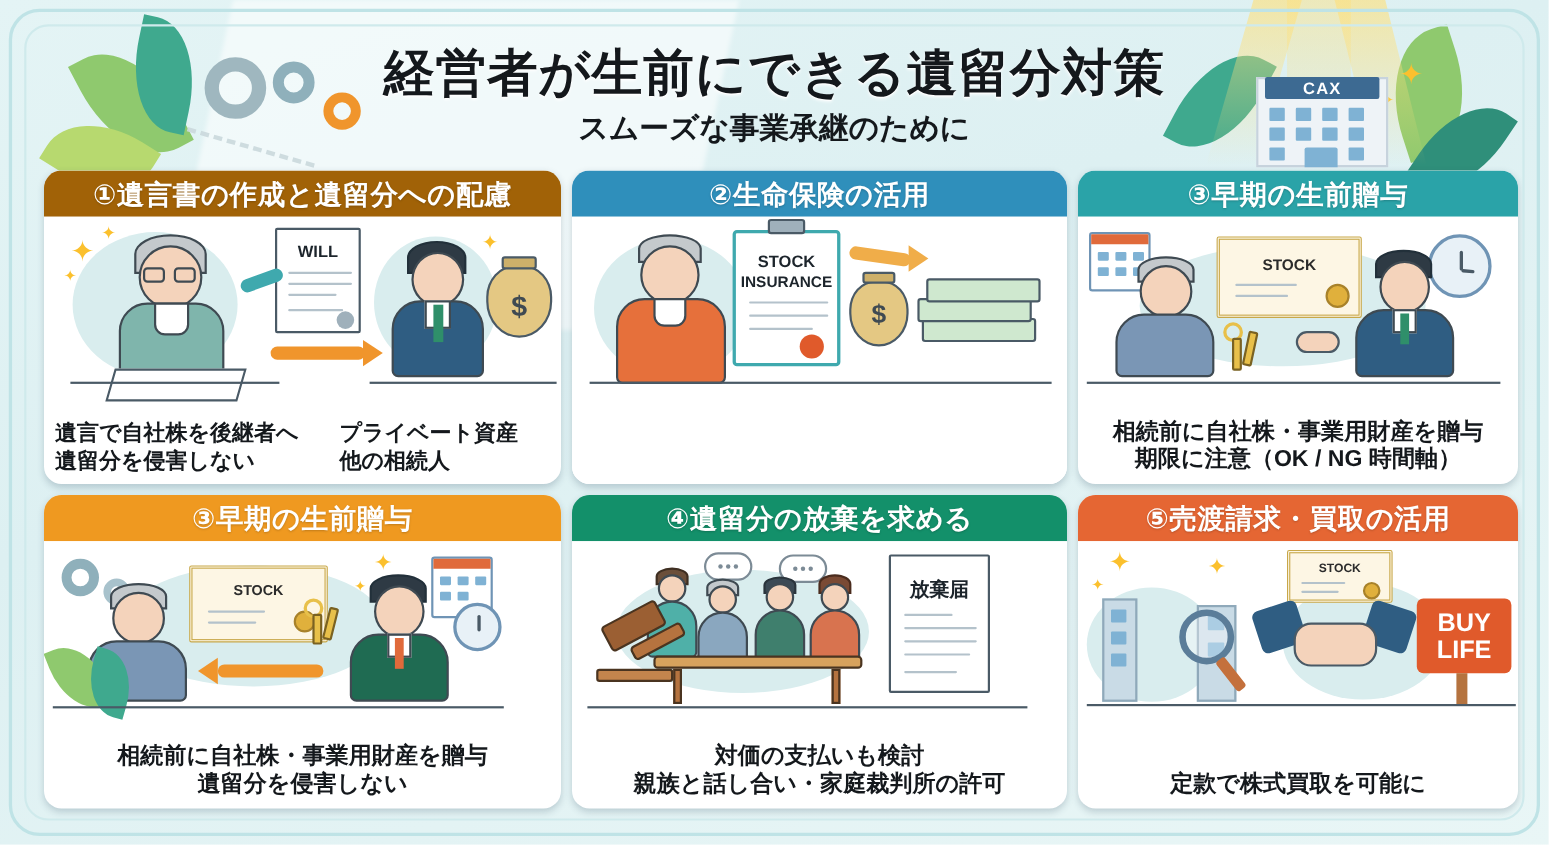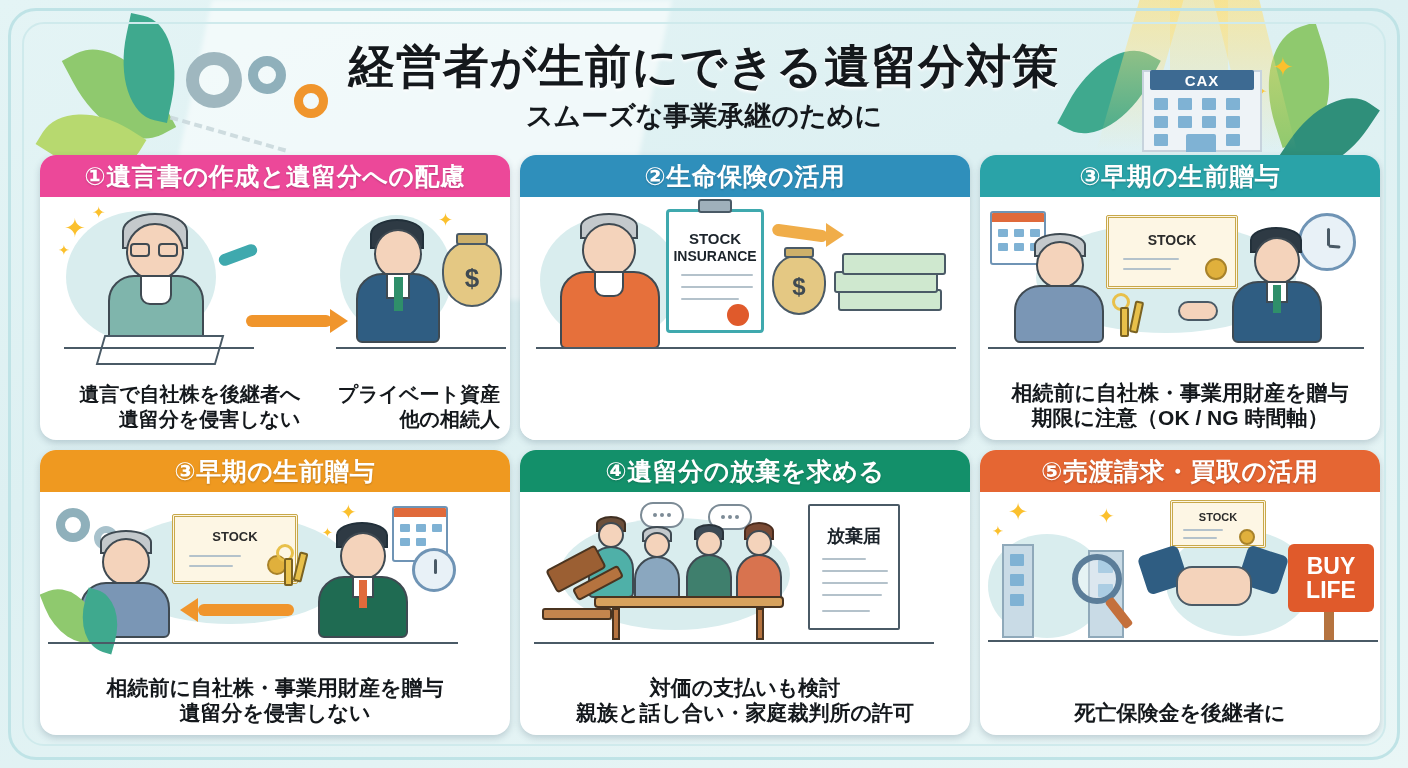--- a/index.html
+++ b/index.html
@@ -79,21 +79,21 @@
     color: #ffffff; font-size: 25px; font-weight: 700; letter-spacing: .5px;
     border-radius: 14px 14px 0 0; flex: 0 0 auto;
     text-shadow: 0 1px 2px rgba(0,0,0,.2);
   }
   .card-art { position: relative; flex: 1 1 auto; overflow: hidden; background:#fff; }
   .card-caption {
     flex: 0 0 auto; padding: 4px 6px 9px; text-align: center;
     font-size: 21px; font-weight: 700; color: #14181c; line-height: 1.22;
   }
   .cap2col { display: flex; gap: 8px; justify-content: space-between; padding: 4px 10px 9px; }
-  .cap2col > div { flex: 1 1 auto; text-align: right; font-size: 20px; font-weight: 700; line-height: 1.22; color:#14181c;}
+  .cap2col > div { flex: 1 1 auto; text-align: left; font-size: 20px; font-weight: 700; line-height: 1.22; color:#14181c;}
   .cap-line { display: block; }
   
   .blob { position: absolute; background: #d9edee; border-radius: 50%; }
   .doc {
     position: absolute; background: #fff; border: 2px solid #4a5a66; border-radius: 2px;
   }
   .doc-title {
     position: absolute; width: 100%; text-align: center; font-weight: 700; color: #1c242b;
   }
   .doc-line { position: absolute; background: #b4c2cb; height: 2px; border-radius: 2px; }
@@ -189,40 +189,48 @@
   <div class="sparkle" style="left:1254px; top:84px; font-size:16px;">✦</div>
 
   <div class="header">
     <div class="title-main">経営者が生前にできる遺留分対策</div>
     <div class="title-sub">スムーズな事業承継のために</div>
   </div>
 
   <div class="grid">
 
     <div class="card">
-      <div class="card-head" style="background:#ec4899;text-align:right;">
+      <div class="card-head" style="background:#a16207;text-align:right;">
         <span>①遺言書の作成と遺留分への配慮</span>
       </div>
       <div class="card-art">
         <div class="blob" style="left:26px; top:14px; width:150px; height:132px;"></div>
         <div class="sparkle" style="left:24px; top:18px; font-size:26px;">✦</div>
         <div class="sparkle" style="left:52px; top:8px; font-size:16px;">✦</div>
         <div class="sparkle" style="left:18px; top:46px; font-size:14px;">✦</div>
 
         <div class="person" style="left:62px; top:16px; width:110px; height:140px;">
           <div class="hair" style="left:20px; top:0; width:66px; height:36px; background:#c4c9cc; border:2px solid #3f4a52;"></div>
           <div class="head-sh" style="left:24px; top:10px; width:58px; height:58px;"></div>
           <div style="position:absolute; left:28px; top:30px; width:20px; height:14px; border:2px solid #3f4a52; border-radius:4px;"></div>
           <div style="position:absolute; left:56px; top:30px; width:20px; height:14px; border:2px solid #3f4a52; border-radius:4px;"></div>
           <div class="body-sh" style="left:6px; top:62px; width:96px; height:74px; background:#7fb5ac;"></div>
           <div style="position:absolute; left:38px; top:62px; width:32px; height:30px; background:#fff; border:2px solid #3f4a52; border-radius:0 0 10px 10px;"></div>
         </div>
         <div style="position:absolute; left:60px; top:138px; width:120px; height:30px; background:#fff; border:2px solid #4a5a66; transform:skewX(-16deg);"></div>
         <div class="ground" style="left:24px; top:150px; width:190px;"></div>
 
+        <div class="doc" style="left:210px; top:10px; width:78px; height:96px;">
+          <div class="doc-title" style="top:12px; font-size:15px;">WILL</div>
+          <div class="doc-line" style="left:10px; top:38px; width:58px;"></div>
+          <div class="doc-line" style="left:10px; top:48px; width:58px;"></div>
+          <div class="doc-line" style="left:10px; top:58px; width:44px;"></div>
+          <div class="doc-line" style="left:10px; top:72px; width:50px;"></div>
+          <div class="seal" style="left:54px; top:74px; width:16px; height:16px; background:#9fb0bb;"></div>
+        </div>
 
         <div class="arrow-body" style="left:178px; top:52px; width:40px; background:#3fa9ae; transform:rotate(-20deg);"></div>
         <div class="arrow-body" style="left:206px; top:118px; width:86px; background:#f0952c;"></div>
         <div class="arrow-head" style="left:290px; top:112px; border-left:18px solid #f0952c;"></div>
 
         <div class="blob" style="left:300px; top:18px; width:112px; height:120px;"></div>
         <div class="person" style="left:312px; top:22px; width:92px; height:130px;">
           <div class="hair" style="left:18px; top:0; width:54px; height:30px; background:#2e3a44; border:2px solid #22303a;"></div>
           <div class="head-sh" style="left:22px; top:10px; width:48px; height:50px;"></div>
           <div class="body-sh" style="left:4px; top:54px; width:84px; height:70px; background:#2f5d82;"></div>
@@ -503,21 +511,21 @@
         <div class="hand" style="left:196px; top:74px; width:76px; height:40px; border-radius:16px;"></div>
 
         <div class="signboard" style="left:308px; top:52px; width:86px; height:68px; font-size:23px;">
           <span>BUY</span>
           <span>LIFE</span>
         </div>
         <div class="sign-post" style="left:344px; top:120px; width:10px; height:28px;"></div>
         <div class="ground" style="left:8px; top:148px; width:390px;"></div>
       </div>
       <div class="card-caption">
-        <span class="cap-line">死亡保険金を後継者に</span>
+        <span class="cap-line">定款で株式買取を可能に</span>
       </div>
     </div>
 
   </div>
 
   <div class="frame-outer"></div>
   <div class="frame-inner"></div>
 </div>
 
 </body></html>

